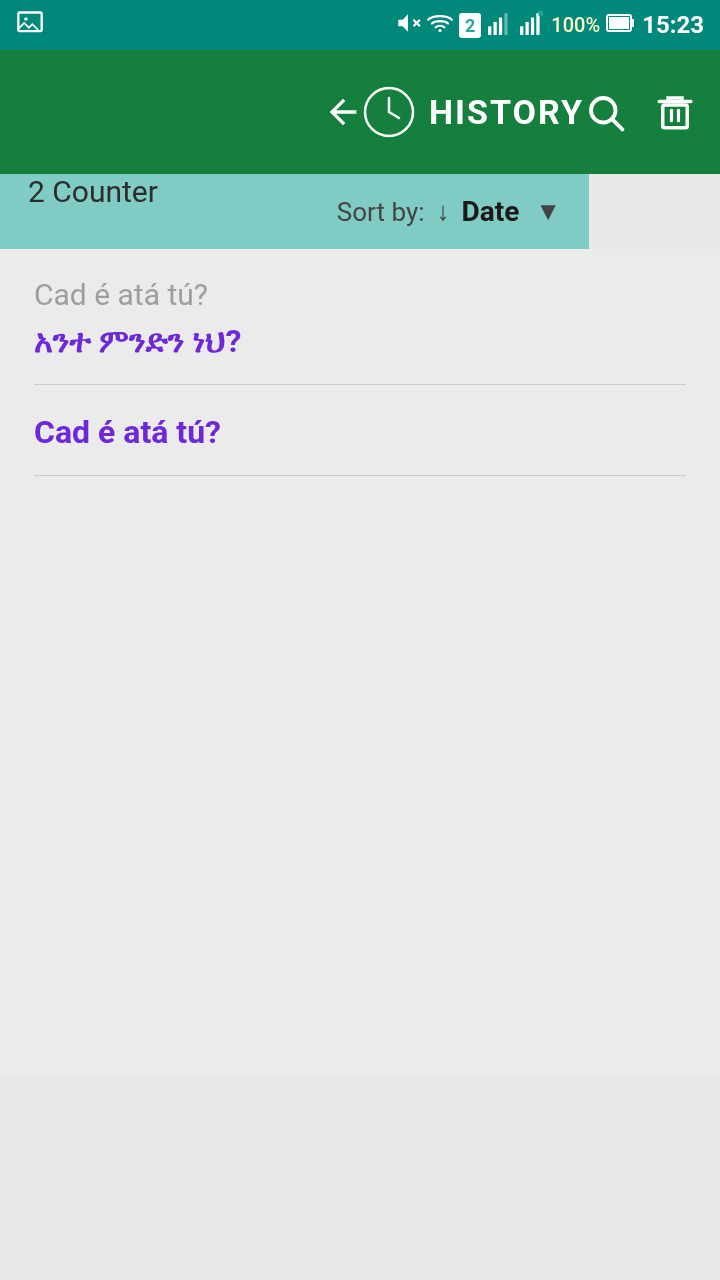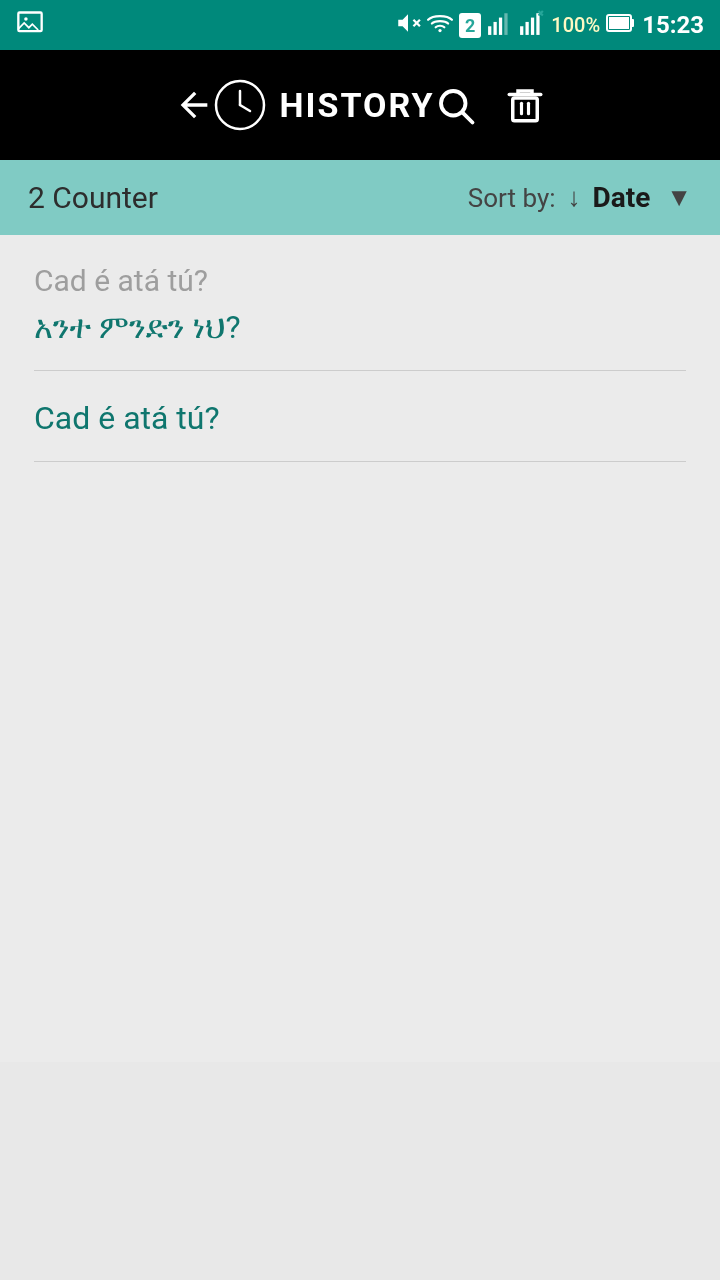--- a/index.html
+++ b/index.html
@@ -36,25 +36,25 @@
       font-weight: 500;
     }
     .status-icon {
       color: white;
       font-size: 18px;
     }
 
     
     .app-bar {
       width: 720px;
-      height: 110px;
-      background: #000000;
-      display: flex;
-      align-items: center;
-      justify-content: center;
+      height: 124px;
+      background: #15803d;
+      display: flex;
+      align-items: center;
+      justify-content: flex-end;
       padding: 0 24px;
     }
     .app-bar-center {
       display: flex;
       align-items: center;
       gap: 14px;
     }
     .app-bar-title {
       color: white;
       font-size: 34px;
@@ -68,25 +68,24 @@
     .back-icon, .search-icon-btn, .delete-icon-btn {
       color: white;
       cursor: pointer;
       display: flex;
       align-items: center;
       justify-content: center;
     }
 
     
     .filter-bar {
-      width: 720px;
+      width: 589px;
       height: 75px;
       background: #80cbc4;
       display: flex;
-      align-items: center;
       justify-content: space-between;
       padding: 0 28px;
     }
     .counter-text {
       font-size: 30px;
       color: #2d2d2d;
       font-weight: 400;
     }
     .sort-area {
       display: flex;
@@ -123,22 +122,22 @@
       cursor: pointer;
     }
     .list-item-original {
       font-size: 30px;
       color: #9e9e9e;
       margin-bottom: 10px;
       font-weight: 400;
     }
     .list-item-translation {
       font-size: 32px;
-      color: #0f766e;
-      font-weight: 400;
+      color: #6d28d9;
+      font-weight: 700;
     }
     .list-divider {
       height: 1px;
       background: #cccccc;
       margin: 0 34px;
     }
     .list-empty {
       height: 600px;
       background: #ebebeb;
     }

